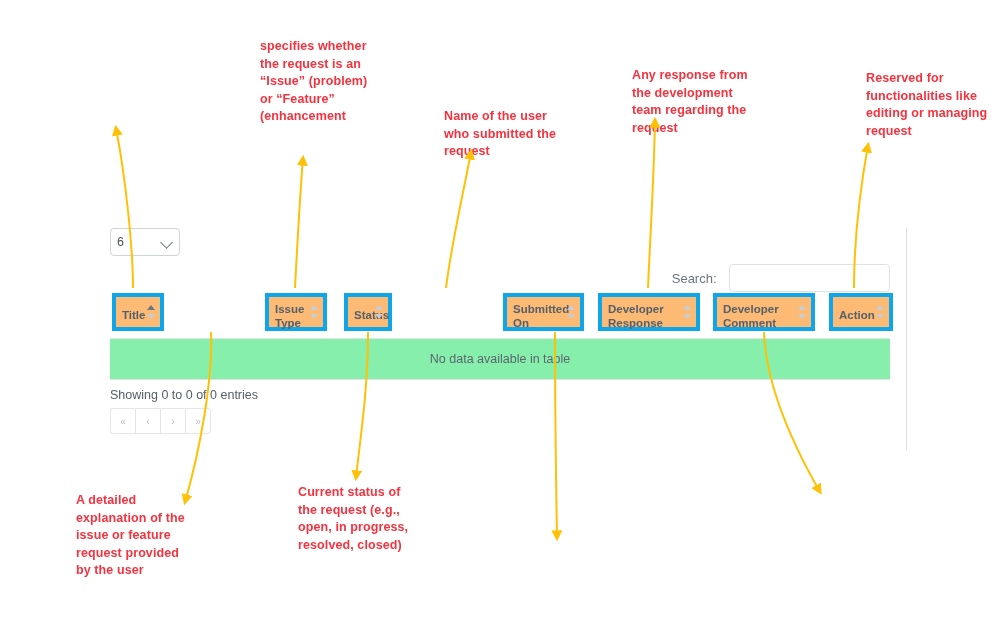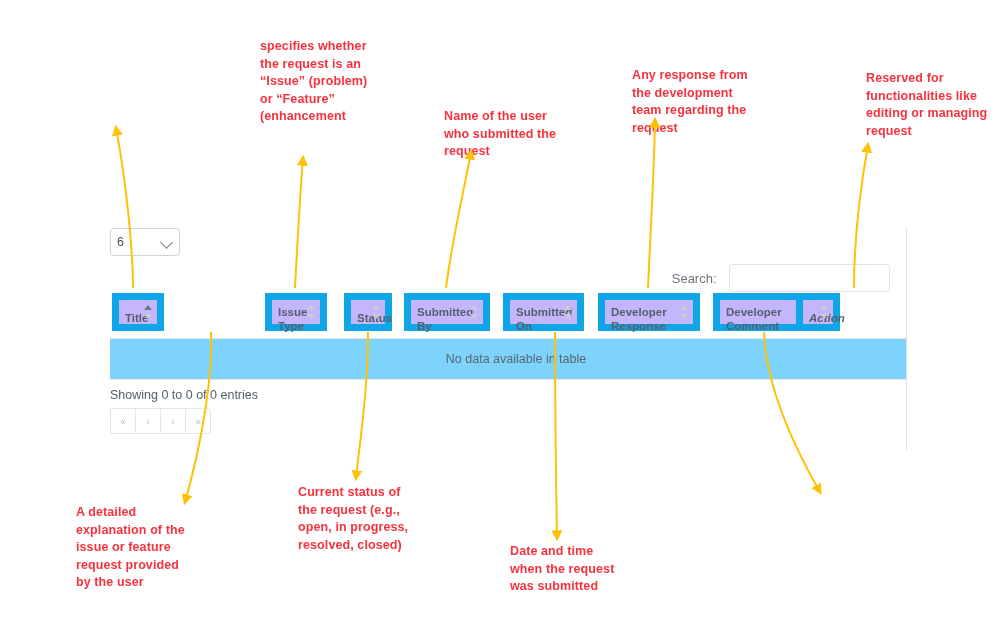--- a/index.html
+++ b/index.html
@@ -47,39 +47,39 @@
   }
   .search-input{
     display:inline-block;vertical-align:middle;width:155px;height:24px;
     border:1px solid #dee2e6;border-radius:4px;background:#fff;
   }
 
   
   .dt-head{position:absolute;left:0;top:65px;width:780px;height:40px;}
   .th{
     position:absolute;top:0;height:38px;box-sizing:border-box;
-    border:7px solid #0ea5e9;background:#c4b5fd;
+    border:4px solid #0ea5e9;background:#fdba74;
     font-size:11.5px;font-weight:700;color:#55606b;
     padding:5px 16px 0 6px;line-height:14px;
   }
   .th.one-line{padding-top:11px;}
   .sort{
     position:absolute;right:4px;top:50%;transform:translateY(-50%);
     width:9px;height:14px;
   }
   .sort i{position:absolute;left:0;width:0;height:0;border-left:4.5px solid transparent;border-right:4.5px solid transparent;}
   .sort i.up{top:0;border-bottom:5px solid #c8cdd2;}
   .sort i.dn{bottom:0;border-top:5px solid #c8cdd2;}
   .sort.asc i.up{border-bottom-color:#6b7680;}
 
   
   .dt-empty{
     position:absolute;left:0;top:110px;width:780px;height:40px;
-    background:#7dd3fc;border-top:1px solid #e3e3e3;border-bottom:1px solid #e3e3e3;
-    text-align:center;line-height:40px;font-size:12.5px;color:#5c6670;padding-left:16px;
+    background:#86efac;border-top:1px solid #e3e3e3;border-bottom:1px solid #e3e3e3;
+    text-align:center;line-height:40px;font-size:12.5px;color:#5c6670;
   }
   .dt-info{
     position:absolute;left:0;top:160px;font-size:12.5px;color:#55606b;
   }
   .pager{position:absolute;left:0;top:180px;display:flex;}
   .pg{
     width:24px;height:24px;border:1px solid #e4e6e8;border-right:none;
     background:#fff;font-size:10px;color:#b6bcc2;
     display:flex;align-items:center;justify-content:center;
   }
@@ -125,28 +125,20 @@
             <i class="dn"></i>
           </span>
       </div>
       <div class="th one-line" style="left:234px;width:48px;">
         <span>Status</span>
         <span class="sort">
             <i class="up"></i>
             <i class="dn"></i>
           </span>
       </div>
-      <div class="th" style="left:294px;width:86px;">
-        <span>Submitted
-By</span>
-        <span class="sort">
-            <i class="up"></i>
-            <i class="dn"></i>
-          </span>
-      </div>
       <div class="th" style="left:488px;width:102px;">
         <span>Developer
 Response</span>
         <span class="sort">
             <i class="up"></i>
             <i class="dn"></i>
           </span>
       </div>
       <div class="th" style="left:393px;width:81px;">
         <span>Submitted
@@ -157,21 +149,21 @@
           </span>
       </div>
       <div class="th" style="left:603px;width:102px;">
         <span>Developer
 Comment</span>
         <span class="sort">
             <i class="up"></i>
             <i class="dn"></i>
           </span>
       </div>
-      <div class="th one-line" style="left:686px;width:44px;font-style:italic;">
+      <div class="th one-line" style="left:719px;width:64px;">
         <span>Action</span>
         <span class="sort">
             <i class="up"></i>
             <i class="dn"></i>
           </span>
       </div>
     </div>
 
     <div class="dt-empty">No data available in table</div>
 
@@ -201,34 +193,31 @@
   <div class="note" style="left:632px;top:48px;width:180px;margin-top:19px;">Any response from
 the development
 team regarding the
 request</div>
 
   <div class="note" style="left:866px;top:70px;width:150px;">Reserved for
 functionalities like
 editing or managing
 request</div>
 
-  <div class="note" style="left:76px;top:504px;width:170px;">A detailed
+  <div class="note" style="left:76px;top:492px;width:170px;">A detailed
 explanation of the
 issue or feature
 request provided
 by the user</div>
 
   <div class="note" style="left:298px;top:484px;width:180px;">Current status of
 the request (e.g.,
 open, in progress,
 resolved, closed)</div>
 
-  <div class="note" style="left:510px;top:543px;width:180px;">Date and time
-when the request
-was submitted</div>
 
 
   <svg id="arrows" viewBox="0 0 1006 628">
     <defs>
       <marker id="ah" viewBox="0 0 10 10" refX="7" refY="5" markerWidth="5.5" markerHeight="5.5" orient="auto-start-reverse">
         <path d="M 0 0 L 10 5 L 0 10 z" fill="#FFC107"></path>
       </marker>
     </defs>
     <g fill="none" stroke="#FFC107" stroke-width="2" marker-end="url(#ah)">
 

